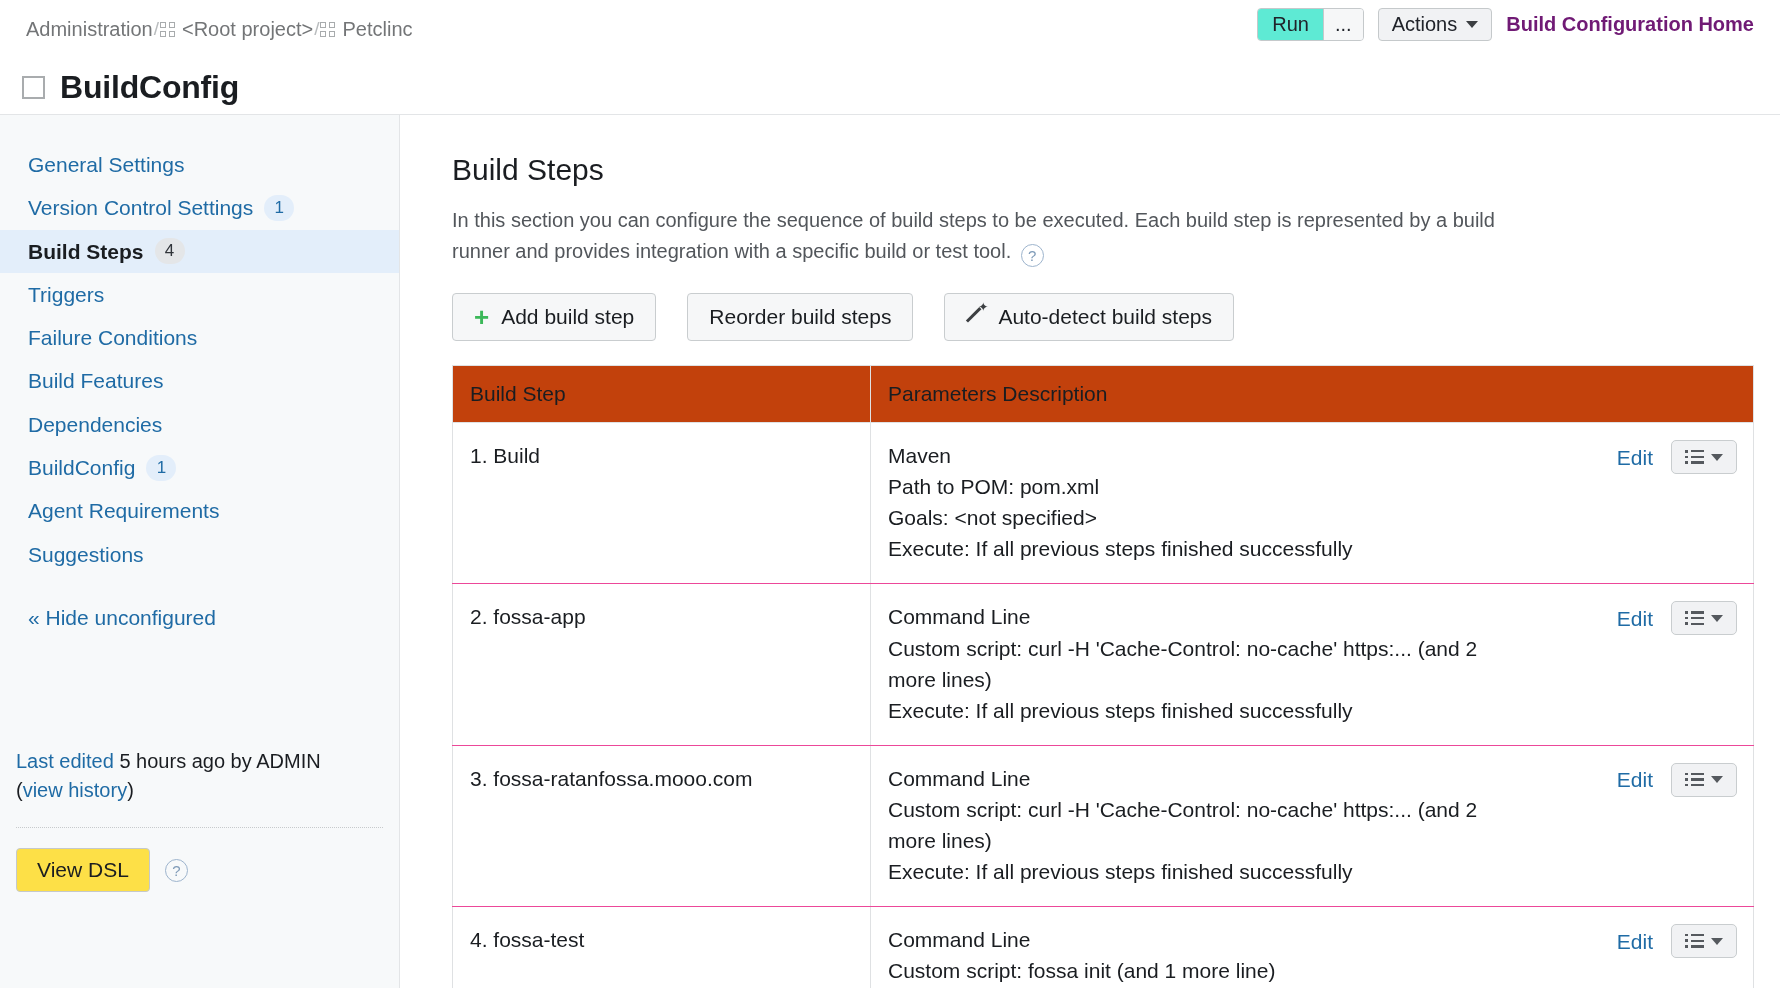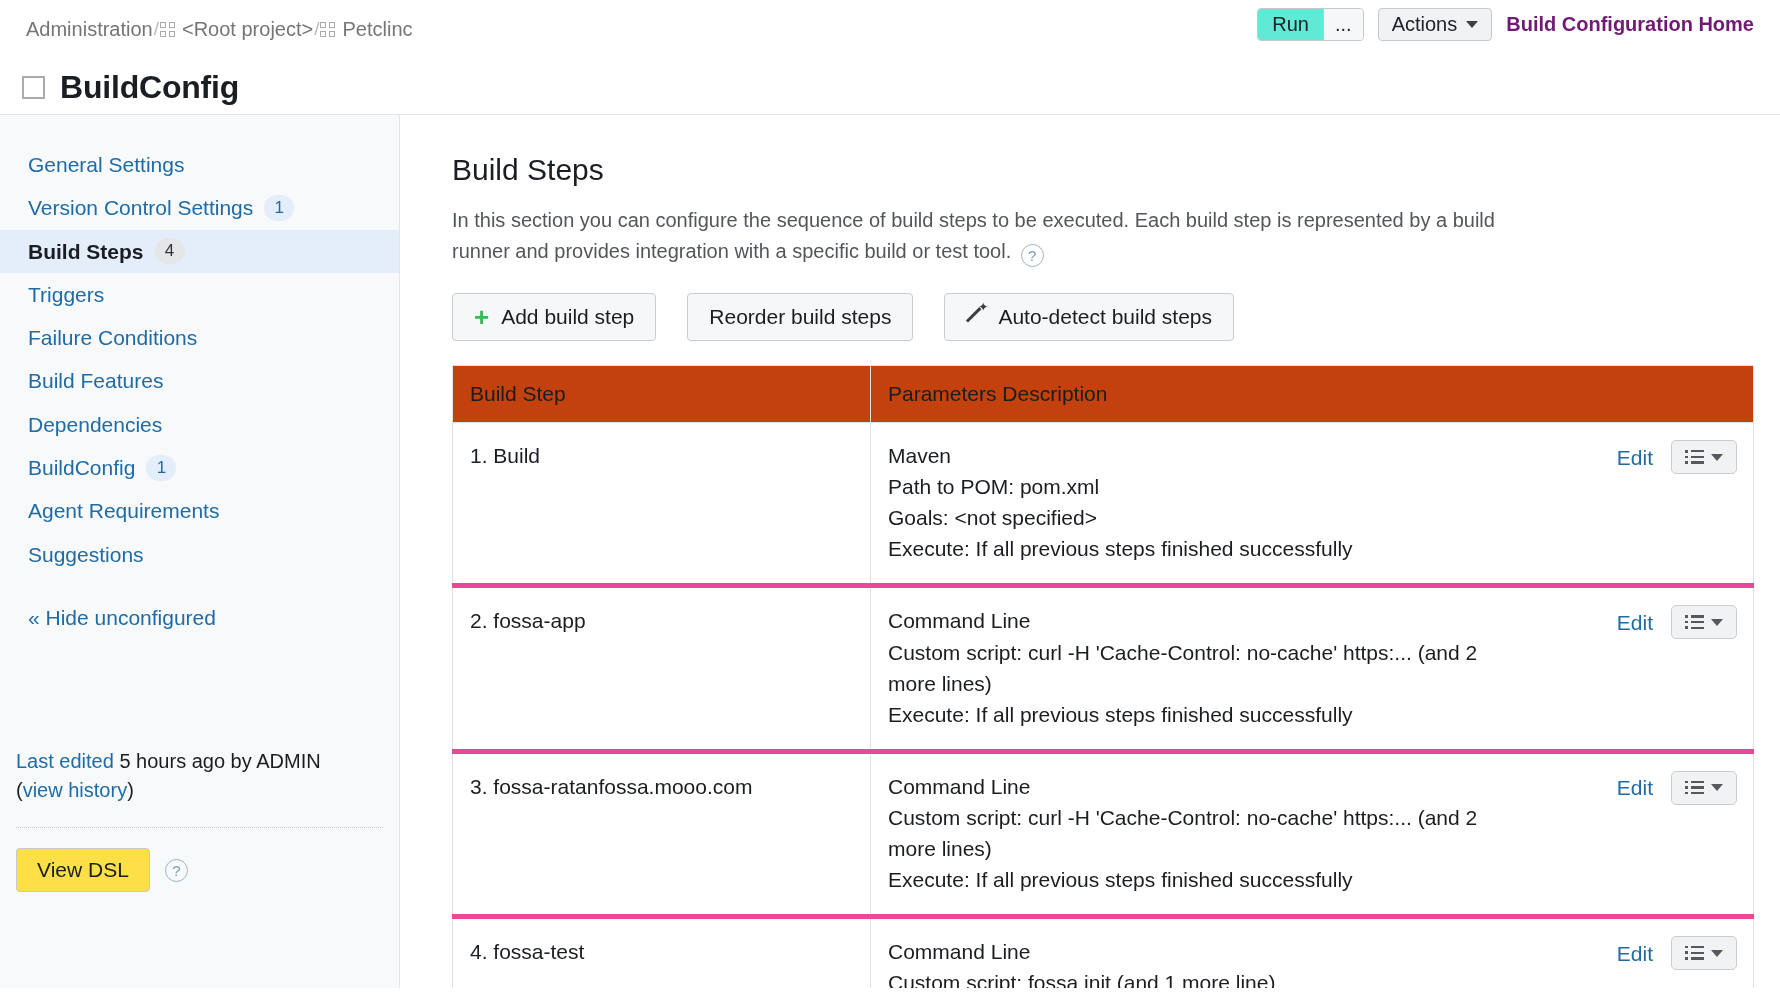--- a/index.html
+++ b/index.html
@@ -311,21 +311,21 @@
     font-size: 21px;
     font-weight: normal;
     color: #1a1d21;
     padding: 16px 16px 16px 17px;
     border-bottom: 1px solid #dfe1e3;
   }
   table.steps th.c1 { width: 418px; border-right: 1px solid #dfe1e3; }
   table.steps td {
     vertical-align: top;
     padding: 17px 16px 19px 17px;
-    border-bottom: 5px solid #ec4899;
+    border-bottom: 1px solid #ec4899;
     font-size: 21px;
     color: #1a1d21;
     line-height: 1.48;
   }
   table.steps tr:last-child td { border-bottom: none; }
   table.steps td.c1 { border-right: 1px solid #dfe1e3; }
   table.steps td.c2 { position: relative; padding-right: 230px; }
   .param-line { display: block; }
 
   .row-actions {

